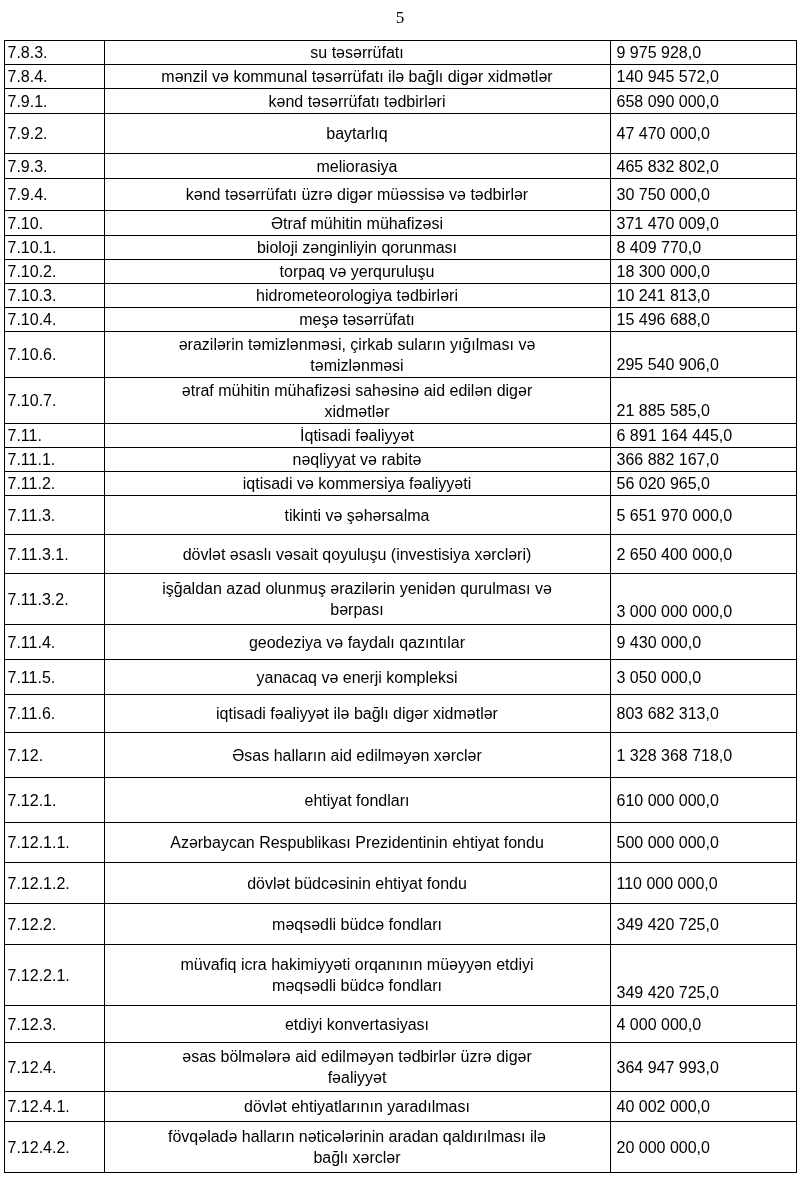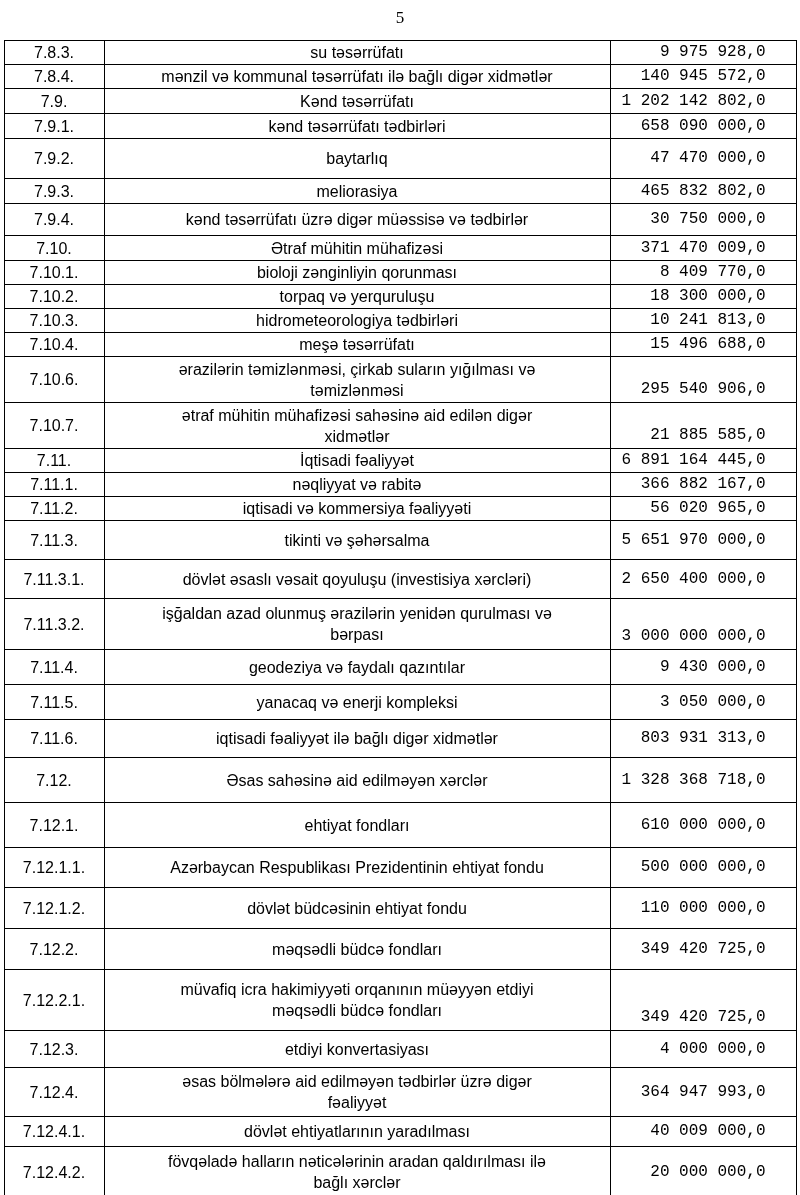--- a/index.html
+++ b/index.html
@@ -24,33 +24,30 @@
     margin: 12px auto 0 auto;
   }
   table.budget-table td {
     border: 1px solid #000000;
     font-size: 16px;
     line-height: 21px;
     vertical-align: middle;
     overflow: hidden;
   }
   td.code {
-    text-align: center;
     padding: 1px 3px;
   }
   td.desc {
     text-align: center;
     padding: 1px 9px;
     white-space: pre-line;
   }
   td.amount {
-    text-align: right;
     padding: 1px 30px 1px 6px;
     white-space: nowrap;
-    font-family: Liberation Mono, monospace;
   }
   td.amount.vb {
     vertical-align: bottom;
     padding-bottom: 2px;
   }
 </style>
 </head>
 <body>
 
 <div class="page">
@@ -67,25 +64,20 @@
           <td class="code">7.8.3.</td>
           <td class="desc">su təsərrüfatı</td>
           <td class="amount">9 975 928,0</td>
         </tr>
         <tr style="height: 23px;">
           <td class="code">7.8.4.</td>
           <td class="desc">mənzil və kommunal təsərrüfatı ilə bağlı digər xidmətlər</td>
           <td class="amount">140 945 572,0</td>
         </tr>
         <tr style="height: 25px;">
-          <td class="code">7.9.</td>
-          <td class="desc">Kənd təsərrüfatı</td>
-          <td class="amount">1 202 142 802,0</td>
-        </tr>
-        <tr style="height: 25px;">
           <td class="code">7.9.1.</td>
           <td class="desc">kənd təsərrüfatı tədbirləri</td>
           <td class="amount">658 090 000,0</td>
         </tr>
         <tr style="height: 40px;">
           <td class="code">7.9.2.</td>
           <td class="desc">baytarlıq</td>
           <td class="amount">47 470 000,0</td>
         </tr>
         <tr style="height: 25px;">
@@ -172,25 +164,25 @@
           <td class="amount">9 430 000,0</td>
         </tr>
         <tr style="height: 35px;">
           <td class="code">7.11.5.</td>
           <td class="desc">yanacaq və enerji kompleksi</td>
           <td class="amount">3 050 000,0</td>
         </tr>
         <tr style="height: 38px;">
           <td class="code">7.11.6.</td>
           <td class="desc">iqtisadi fəaliyyət ilə bağlı digər xidmətlər</td>
-          <td class="amount">803 931 313,0</td>
+          <td class="amount">803 682 313,0</td>
         </tr>
         <tr style="height: 45px;">
           <td class="code">7.12.</td>
-          <td class="desc">Əsas sahəsinə aid edilməyən xərclər</td>
+          <td class="desc">Əsas halların aid edilməyən xərclər</td>
           <td class="amount">1 328 368 718,0</td>
         </tr>
         <tr style="height: 45px;">
           <td class="code">7.12.1.</td>
           <td class="desc">ehtiyat fondları</td>
           <td class="amount">610 000 000,0</td>
         </tr>
         <tr style="height: 40px;">
           <td class="code">7.12.1.1.</td>
           <td class="desc">Azərbaycan Respublikası Prezidentinin ehtiyat fondu</td>
@@ -219,21 +211,21 @@
         </tr>
         <tr style="height: 49px;">
           <td class="code">7.12.4.</td>
           <td class="desc">əsas bölmələrə aid edilməyən tədbirlər üzrə digər
 fəaliyyət</td>
           <td class="amount">364 947 993,0</td>
         </tr>
         <tr style="height: 30px;">
           <td class="code">7.12.4.1.</td>
           <td class="desc">dövlət ehtiyatlarının yaradılması</td>
-          <td class="amount">40 009 000,0</td>
+          <td class="amount">40 002 000,0</td>
         </tr>
         <tr style="height: 51px;">
           <td class="code">7.12.4.2.</td>
           <td class="desc">fövqəladə halların nəticələrinin aradan qaldırılması ilə
 bağlı xərclər</td>
           <td class="amount">20 000 000,0</td>
         </tr>
       </tbody>
   </table>
 </div>

